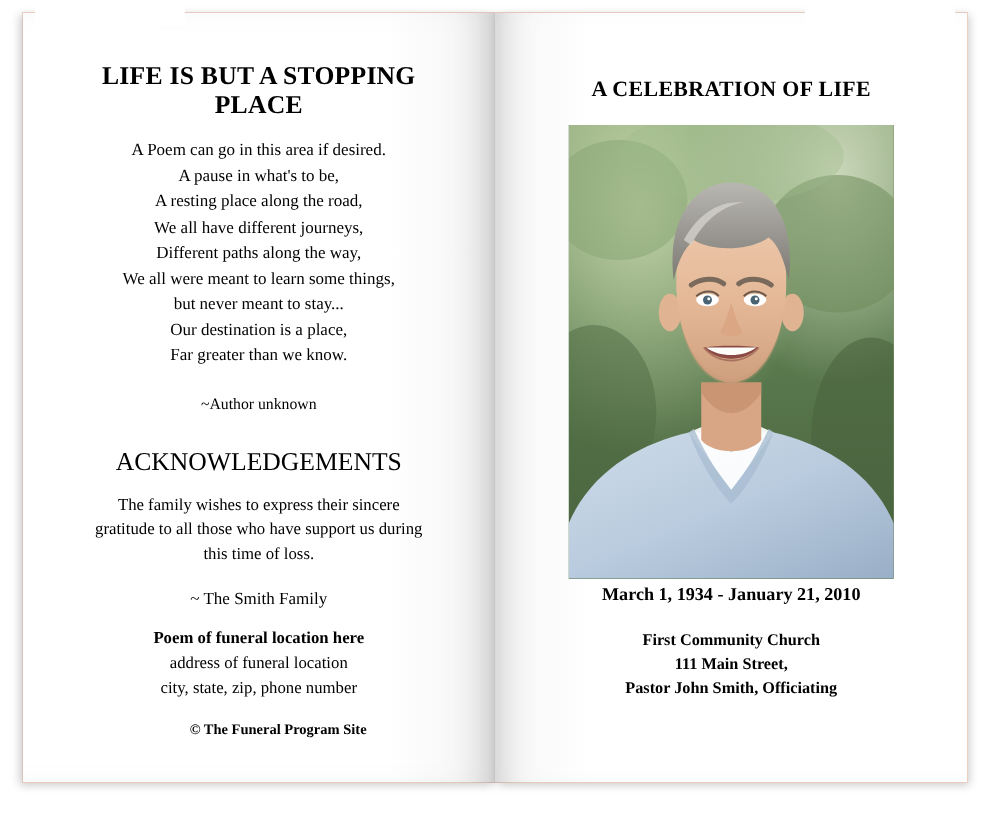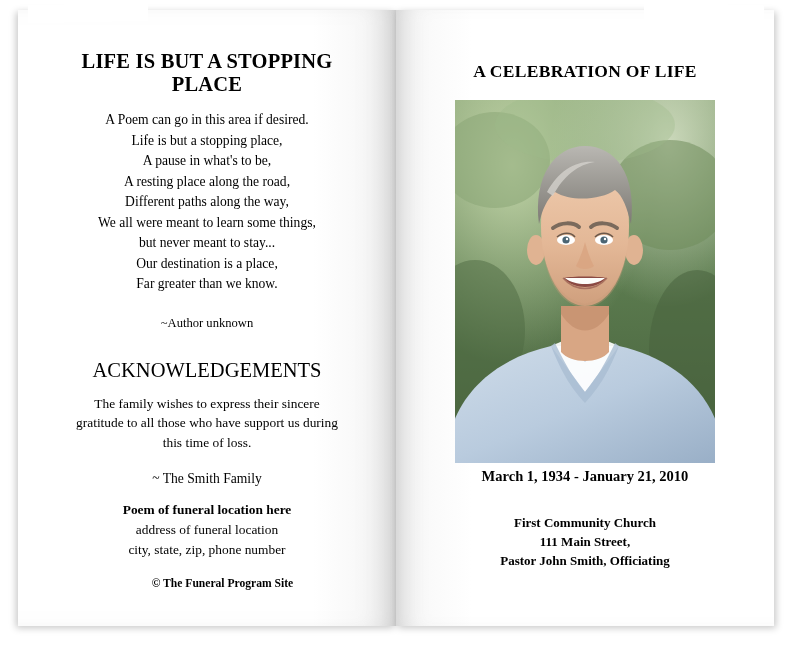--- a/index.html
+++ b/index.html
@@ -164,44 +164,44 @@
 
   .dates {
     text-align: center;
     font-size: 14.5px;
     font-weight: bold;
     margin-top: 5px;
   }
 
   .service-block {
     text-align: center;
-    margin-top: 28px;
+    margin-top: 17px;
   }
   .service-line {
     font-size: 13px;
     line-height: 19px;
     font-weight: bold;
   }
 </style>
 </head>
 <body>
 
 <div class="stage">
   <div class="program">
 
     <div class="page page-left">
       <div class="curl-top-left"></div>
 
       <h1 class="heading">Life is but a Stopping Place</h1>
 
       <div class="poem">
         <div>A Poem can go in this area if desired.</div>
-        <div>Life is but a stopping place,</div>
         <div>A pause in what's to be,</div>
         <div>A resting place along the road,</div>
+        <div>We all have different journeys,</div>
         <div>Different paths along the way,</div>
         <div>We all were meant to learn some things,</div>
         <div>but never meant to stay...</div>
         <div>Our destination is a place,</div>
         <div>Far greater than we know.</div>
       </div>
 
       <div class="author">~Author unknown</div>
 
       <h2 class="heading-2">Acknowledgements</h2>

